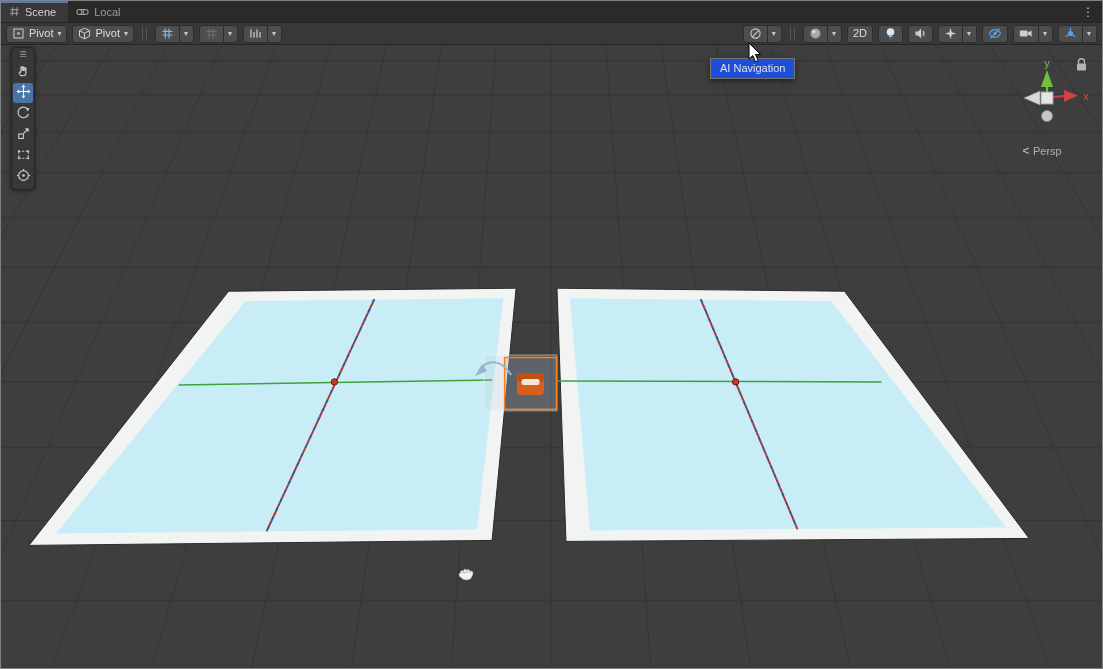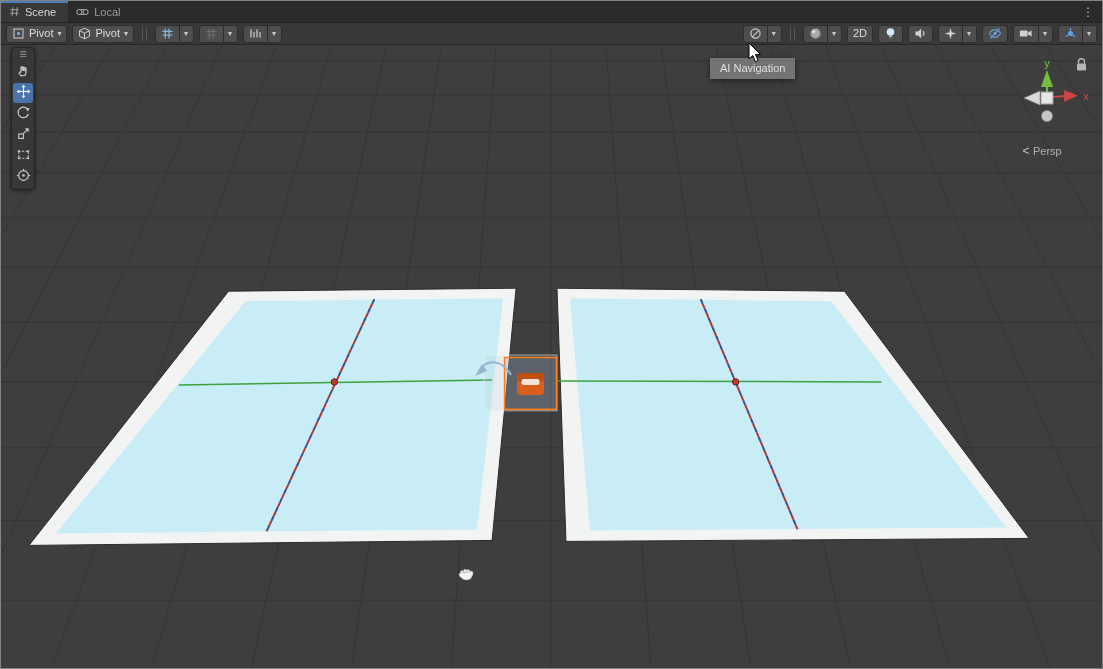--- a/index.html
+++ b/index.html
@@ -46,21 +46,21 @@
 
   
   .view-gizmo { position:absolute; right:8px; top:6px; }
   .gz-y { fill:#6fca35; font-size:11px; font-family:"Liberation Sans",sans-serif; }
   .gz-x { fill:#d44a3c; font-size:11px; font-family:"Liberation Sans",sans-serif; }
   .gz-persp { fill:#b0b0b0; font-size:11px; font-family:"Liberation Sans",sans-serif; }
   .gz-chev { fill:#c8c8c8; font-size:12px; font-family:"Liberation Sans",sans-serif; }
   .lock { position:absolute; right:14px; top:12px; }
 
   
-  .tooltip { position:absolute; left:709px; top:57px; background:#737373; border:1px solid #747474;
+  .tooltip { position:absolute; left:709px; top:57px; background:#1d4ed8; border:1px solid #747474;
              color:#e0e0e0; font-size:11px; padding:3px 9px 4px; white-space:nowrap;
              box-shadow:0 2px 6px rgba(0,0,0,.5); z-index:40; }
   .cursor { position:absolute; left:746px; top:41px; z-index:50; }
 </style>
 </head>
 <body>
 
 <div class="window">
 
   <div class="tabbar">

